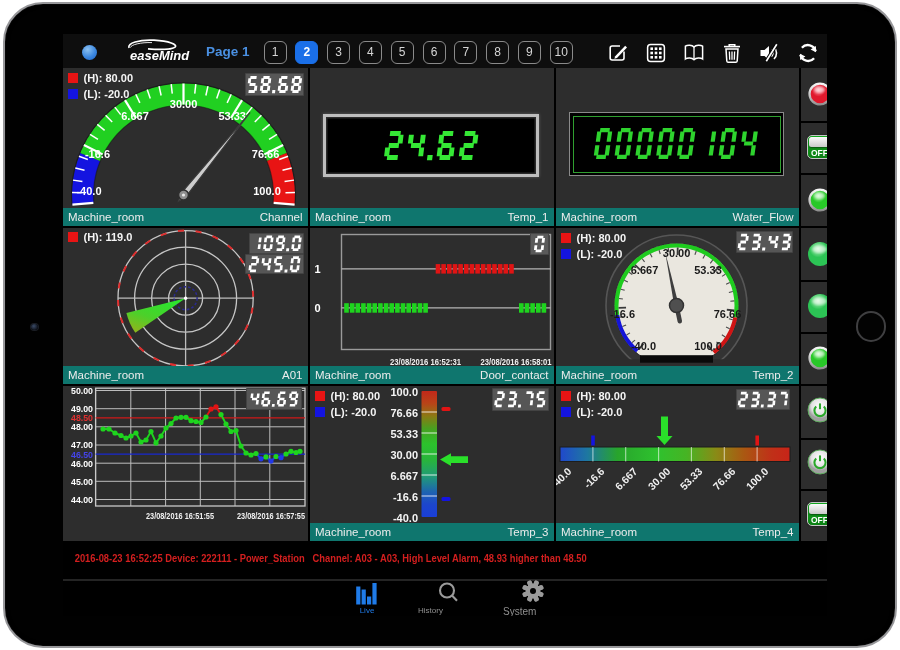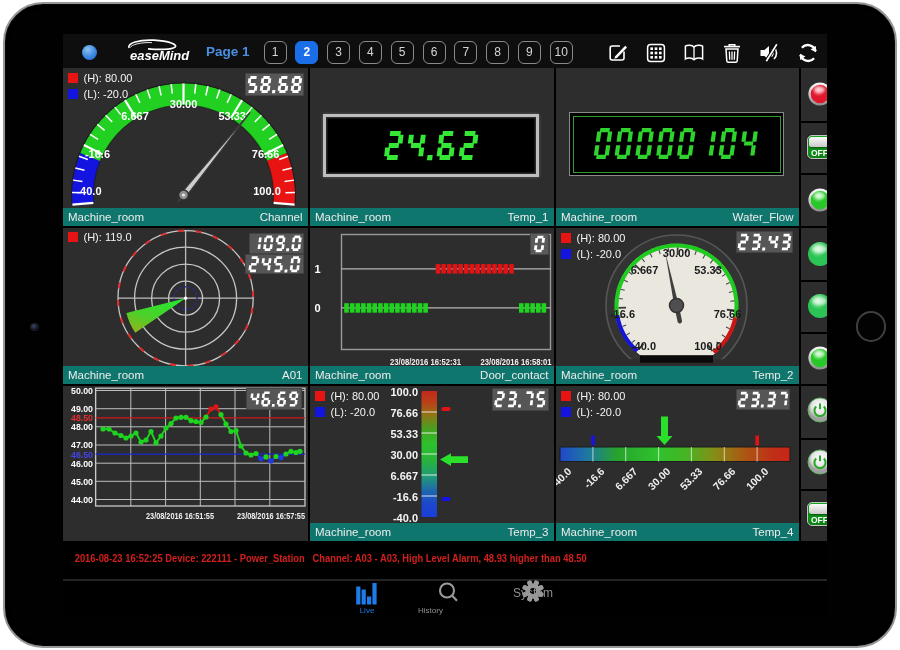--- a/index.html
+++ b/index.html
@@ -3,21 +3,21 @@
 html,body{margin:0;padding:0;background:#fff;width:900px;height:650px;overflow:hidden}
 *{box-sizing:border-box;font-family:"Liberation Sans",sans-serif}
 #tab{position:absolute;left:2.5px;top:1.5px;width:894px;height:646px;border-radius:40px;
  background:#010101;border:2px solid #97979a;
  box-shadow:inset 0 0 4px rgba(0,0,0,.9), inset 0 0 1px rgba(255,255,255,.4);}
 #scr{position:absolute;left:63px;top:34px;width:764px;height:582px;background:#000;overflow:hidden}
 .pn{position:absolute;background:#2d2d2d;overflow:hidden}
 .lbl{position:absolute;left:0;bottom:0;height:18px;width:100%;background:#0f766e;color:#ececec;
  font-size:11.5px;line-height:18px}
 .lbl .l{position:absolute;left:5px}.lbl .r{position:absolute;right:5px}
-.leg{position:absolute;font-size:11px;font-weight:normal;color:#f4f4f4;line-height:11px;height:11px}
+.leg{position:absolute;font-size:11px;font-weight:bold;color:#f4f4f4;line-height:11px;height:11px}
 .leg i{display:inline-block;width:10px;height:10px;margin-right:6px;vertical-align:-1px}
 .disp{position:absolute;border-radius:1px;box-shadow:inset 0 0 0 1px rgba(0,0,0,.22)}
 .pgb{position:absolute;top:7px;width:23px;height:23px;border:1.5px solid #8a8a8a;border-radius:6px;
  color:#d6d6d6;font-size:12px;text-align:center;line-height:20px}
 .tbi{position:absolute;top:7px}
 </style></head><body>
 <div id="tab"></div>
 <div id="scr">
 <div style="position:absolute;left:0;top:0;width:775px;height:34px;background:#0e0e0e"></div>
 <div style="position:absolute;left:19px;top:11px;width:15px;height:15px;border-radius:50%;background:radial-gradient(circle at 38% 30%,#8cc2f2,#3b87e0 55%,#1c63c8)"></div>
@@ -895,15 +895,15 @@
       <rect x="10.7" y="2" width="4.6" height="22" rx="1.8" fill="#9a9a9a" transform="rotate(67.5 13 13)"></rect>
       <rect x="10.7" y="2" width="4.6" height="22" rx="1.8" fill="#9a9a9a" transform="rotate(112.5 13 13)"></rect>
       <rect x="10.7" y="2" width="4.6" height="22" rx="1.8" fill="#9a9a9a" transform="rotate(157.5 13 13)"></rect>
       <rect x="10.7" y="2" width="4.6" height="22" rx="1.8" fill="#9a9a9a" transform="rotate(202.5 13 13)"></rect>
       <rect x="10.7" y="2" width="4.6" height="22" rx="1.8" fill="#9a9a9a" transform="rotate(247.5 13 13)"></rect>
       <rect x="10.7" y="2" width="4.6" height="22" rx="1.8" fill="#9a9a9a" transform="rotate(292.5 13 13)"></rect>
       <rect x="10.7" y="2" width="4.6" height="22" rx="1.8" fill="#9a9a9a" transform="rotate(337.5 13 13)"></rect>
       <circle cx="13" cy="13" r="7.2" fill="#9a9a9a"></circle>
       <circle cx="13" cy="13" r="3" fill="#000"></circle>
     </svg>
-<div style="position:absolute;left:440px;top:552px;width:60px;text-align:center;font-size:12px;color:#909090">System</div>
+<div style="position:absolute;left:440px;top:572px;width:60px;font-size:10px;color:#909090">System</div>
 </div>
 <div style="position:absolute;left:31.3px;top:323.6px;width:6.8px;height:6.8px;border-radius:50%;background:radial-gradient(circle at 40% 35%,#3a4a66,#10141d 70%);box-shadow:0 0 0 1px #1a1d24"></div>
 <div style="position:absolute;left:855.6px;top:310.9px;width:30.8px;height:30.8px;border-radius:50%;background:#030303;border:2.2px solid #3f3f41"></div>
 </body></html>

